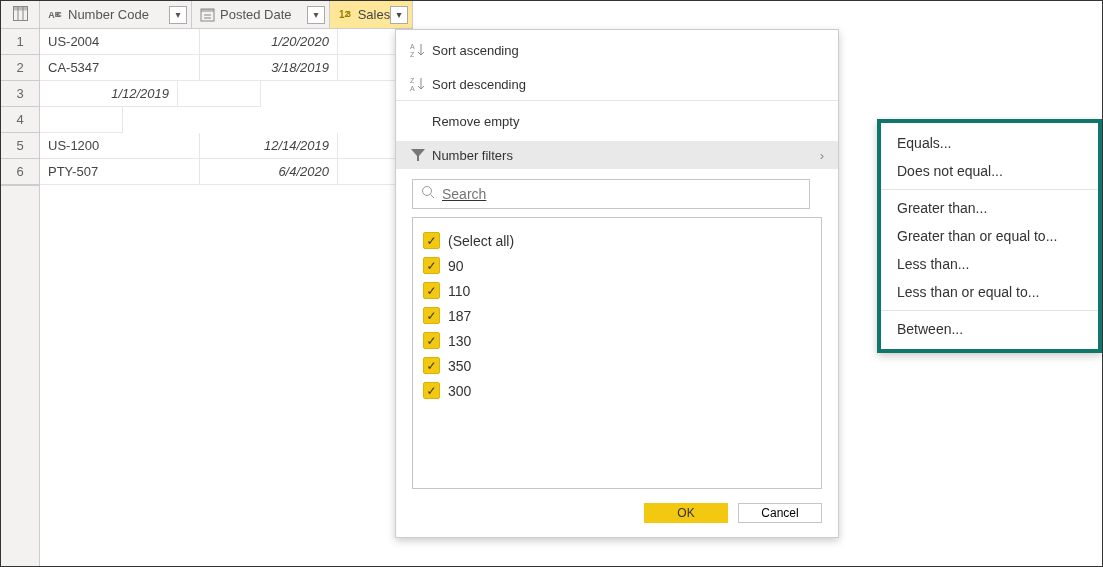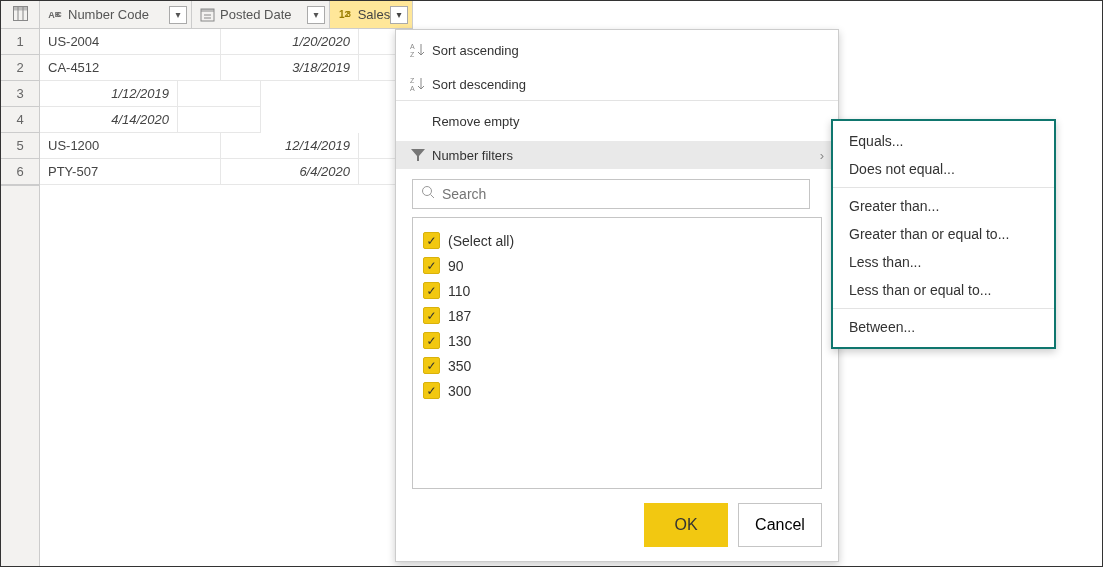--- a/index.html
+++ b/index.html
@@ -59,21 +59,21 @@
       color: #666;
     }
     .cell {
       border-right: 1px solid #e7e7e7;
       border-bottom: 1px solid #e7e7e7;
       display: flex; align-items: center;
       padding: 0 8px;
       background: #fff;
       color: #444;
     }
-    .cell.col-a { width: 181px; }
+    .cell.col-a { width: 160px; }
     .cell.col-b { width: 138px; justify-content: flex-end; font-style: italic; }
     .cell.col-c { width: 83px; justify-content: flex-end; }
     .gutter-rest {
       position: absolute;
       left: 0; top: 184px;
       width: 39px; bottom: 0;
       background: #f3f2f0;
       border-right: 1px solid #ccc;
       border-top: 1px solid #ccc;
     }
@@ -93,21 +93,21 @@
       align-items: center;
       height: 28px;
       padding: 0 14px;
       cursor: default;
       margin-top: 6px;
     }
     .menu-item.hovered { background: #e9e9e9; }
     .menu-icon { width: 22px; color: #888; display:flex; align-items:center;}
     .menu-sep { height: 1px; background: #e3e3e3; margin: 2px 0; }
     .submenu-chevron { margin-left: auto; color: #888; }
-    .search-wrap { padding: 10px 28px 8px 16px; }
+    .search-wrap { padding: 10px 28px 8px 16px; text-decoration: underline; }
     .search-box {
       display: flex; align-items: center;
       border: 1px solid #c5c5c5;
       height: 30px; padding: 0 8px;
       color: #888;
     }
     .search-box input { border: none; outline: none; flex:1; font-size: 14px; color:#444; }
     .values-box {
       margin: 0 16px;
       border: 1px solid #c5c5c5;
@@ -127,36 +127,36 @@
       border-radius: 2px;
       display:flex;align-items:center;justify-content:center;
       color:#333;
       font-size: 12px;
     }
     .btn-row {
       display: flex; justify-content: flex-end; gap: 10px;
       padding: 14px 16px 0 16px;
     }
     .btn {
-      height: 44px; min-width: 84px;
+      height: 20px; min-width: 84px;
       display:flex;align-items:center;justify-content:center;
-      font-size: 16px;
+      font-size: 12px;
       border: 1px solid #c5c5c5;
       background: #fff;
       cursor: pointer;
     }
     .btn.primary { background: #F2C811; border-color: #F2C811; color: #333; }
 
     .submenu {
       position: absolute;
-      left: 830px;
+      left: 876px;
       top: 118px;
       width: 225px;
       background: #fff;
-      border: 2px solid #0f766e;
+      border: 4px solid #0f766e;
       box-shadow: 0 3px 8px rgba(0,0,0,0.2);
       padding: 6px 0;
     }
     .sub-item {
       padding: 6px 16px;
       font-size: 14px;
       cursor: default;
     }
     .sub-sep { height: 1px; background: #e3e3e3; margin: 4px 0; }
   </style>
@@ -200,32 +200,31 @@
   </div>
   <div class="data-rows" id="data-rows">
       <div class="data-row">
         <div class="row-num">1</div>
         <div class="cell col-a">US-2004</div>
         <div class="cell col-b">1/20/2020</div>
         <div class="cell col-c"></div>
       </div>
       <div class="data-row">
         <div class="row-num">2</div>
-        <div class="cell col-a">CA-4512</div>
+        <div class="cell col-a">CA-5347</div>
         <div class="cell col-b">3/18/2019</div>
         <div class="cell col-c"></div>
       </div>
       <div class="data-row">
         <div class="row-num">3</div>
         <div class="cell col-b">1/12/2019</div>
         <div class="cell col-c"></div>
       </div>
       <div class="data-row">
         <div class="row-num">4</div>
-        <div class="cell col-b">4/14/2020</div>
         <div class="cell col-c"></div>
       </div>
       <div class="data-row">
         <div class="row-num">5</div>
         <div class="cell col-a">US-1200</div>
         <div class="cell col-b">12/14/2019</div>
         <div class="cell col-c"></div>
       </div>
       <div class="data-row">
         <div class="row-num">6</div>

